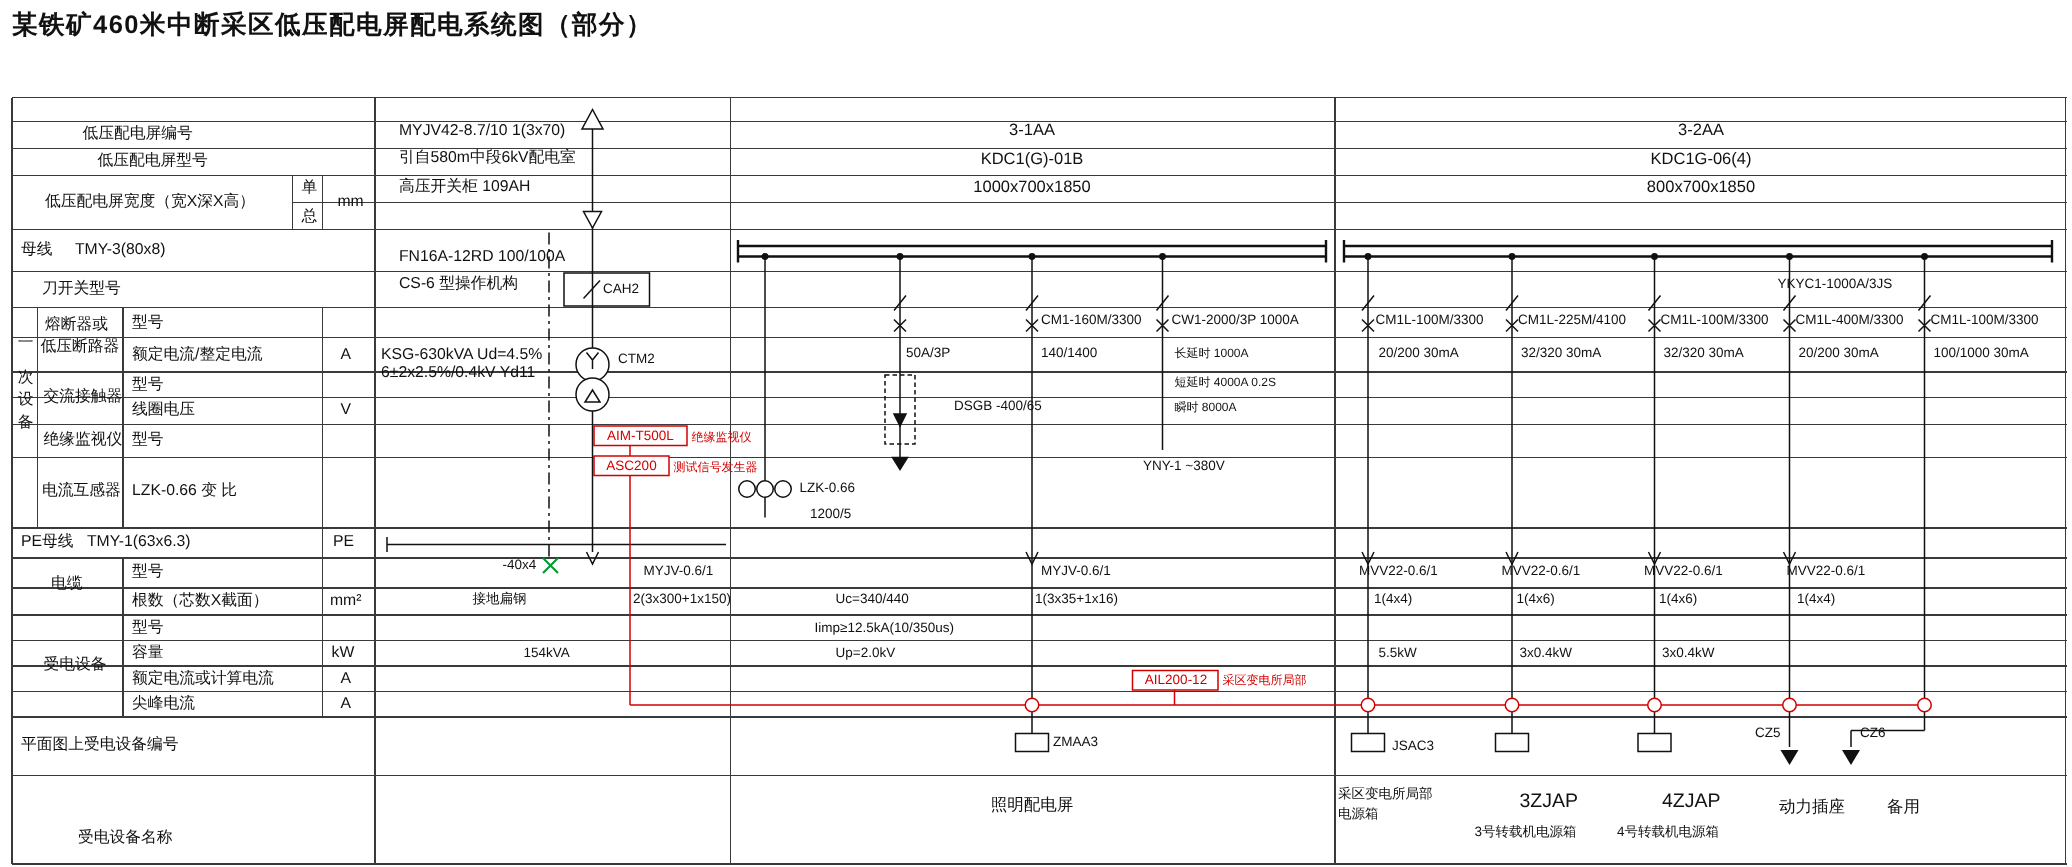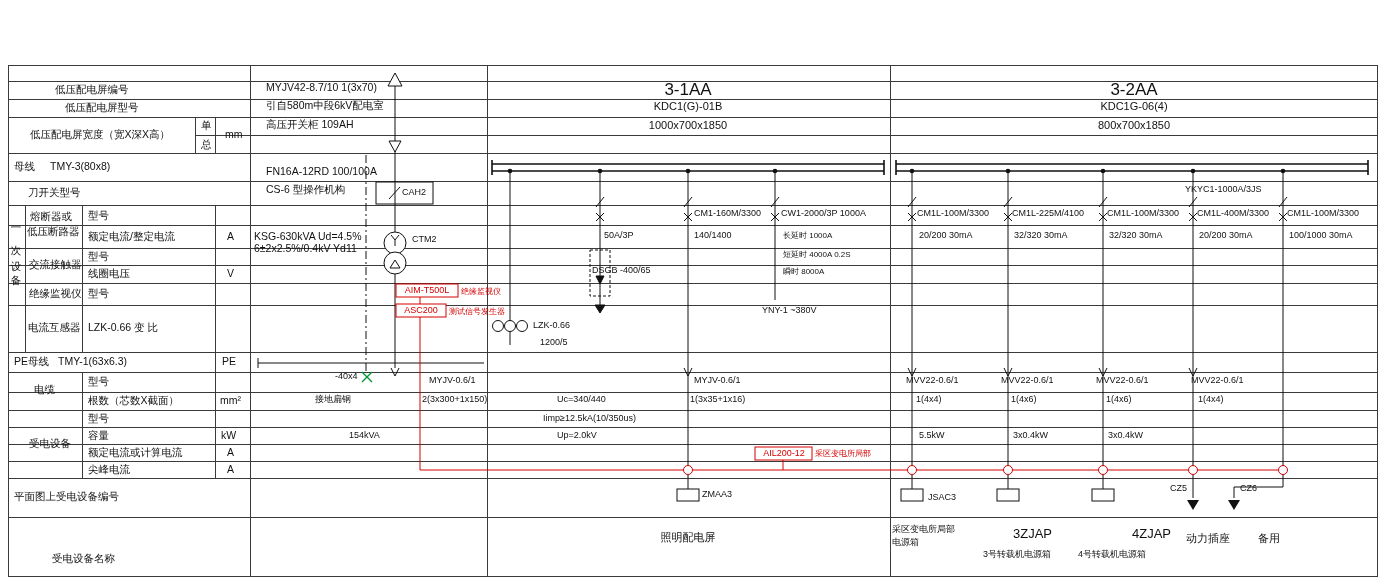--- a/index.html
+++ b/index.html
@@ -6,31 +6,32 @@
   html,body{background:#fff}
   body{width:1381px;height:578px;position:relative;overflow:hidden;
        font-family:"Liberation Sans","DejaVu Sans",sans-serif;color:#111}
   #cv{position:absolute;inset:0}
   svg{position:absolute;left:0;top:0}
   .t{position:absolute;white-space:nowrap;font-size:10.5px;line-height:1.1;color:#111}
   .c{transform:translateX(-50%)}
   .s{font-size:9px}
   .xs{font-size:8px}
   .m{font-size:11px}
-  .lg{font-size:17px}
+  .lg{font-size:11px}
   .xl{font-size:13px}
   .red{color:#d40000}
   .title{font-size:17px;font-weight:bold;letter-spacing:1px}
   .vert{writing-mode:vertical-lr;letter-spacing:15px}
 </style>
 </head>
 <body>
 
 <div id="cv">
 
+  <div class="t title" style="left:8px;top:8px">某铁矿460米中断采区低压配电屏配电系统图（部分）</div>
 
   <svg width="1381" height="578">
 
     <g stroke="#3a3a3a" stroke-width="1" fill="none" shape-rendering="crispEdges">
       <path d="M8 65H1378M8 81H1378M8 99H1378M8 117H1378M8 153H1378M8 181H1378M8 205H1378M8 225H1378M8 248H1378M8 265H1378M8 283H1378M8 305H1378M8 352H1378M8 372H1378M8 392H1378M8 410H1378M8 427H1378M8 444H1378M8 461H1378M8 478H1378M8 517H1378M8 576H1378M195 135H1378"></path>
       <path d="M8 65V576M250 65V576M487 65V576M890 65V576M1377 65V576M25 205V352M82 205V352M82 372V478M195 117V153M215 117V153M215 205V478"></path>
     </g>
 
     <g stroke="#111" stroke-width="1.6" fill="none">
       <path d="M492 164H884M492 171H884M492 160V175M884 160V175"></path>
@@ -178,21 +179,21 @@
   <div class="t xs red" style="left:461px;top:288px">绝缘监视仪</div>
   <div class="t s red c" style="left:421px;top:306px">ASC200</div>
   <div class="t xs red" style="left:449px;top:308px">测试信号发生器</div>
   <div class="t s red c" style="left:784px;top:449px">AIL200-12</div>
   <div class="t xs red" style="left:815px;top:450px">采区变电所局部</div>
 
   <div class="t lg c" style="left:688px;top:81px">3-1AA</div>
   <div class="t m c" style="left:688px;top:100px">KDC1(G)-01B</div>
   <div class="t m c" style="left:688px;top:119px">1000x700x1850</div>
   <div class="t s" style="left:604px;top:231px">50A/3P</div>
-  <div class="t s" style="left:592px;top:266px">DSGB -400/65</div>
+  <div class="t s" style="left:636px;top:266px">DSGB -400/65</div>
   <div class="t s" style="left:557px;top:395px">Uc=340/440</div>
   <div class="t s" style="left:543px;top:414px">Iimp≥12.5kA(10/350us)</div>
   <div class="t s" style="left:557px;top:431px">Up=2.0kV</div>
   <div class="t s" style="left:694px;top:209px">CM1-160M/3300</div>
   <div class="t s" style="left:694px;top:231px">140/1400</div>
   <div class="t s" style="left:694px;top:376px">MYJV-0.6/1</div>
   <div class="t s" style="left:690px;top:395px">1(3x35+1x16)</div>
   <div class="t s" style="left:702px;top:490px">ZMAA3</div>
   <div class="t m c" style="left:688px;top:531px">照明配电屏</div>
   <div class="t s" style="left:781px;top:209px">CW1-2000/3P  1000A</div>
@@ -235,18 +236,18 @@
   <div class="t s" style="left:1108px;top:431px">3x0.4kW</div>
 
   <div class="t s" style="left:928px;top:493px">JSAC3</div>
   <div class="t s" style="left:1170px;top:484px">CZ5</div>
   <div class="t s" style="left:1240px;top:484px">CZ6</div>
 
   <div class="t s" style="left:892px;top:525px">采区变电所局部</div>
   <div class="t s" style="left:892px;top:538px">电源箱</div>
   <div class="t xl" style="left:1013px;top:527px">3ZJAP</div>
   <div class="t s" style="left:983px;top:550px">3号转载机电源箱</div>
-  <div class="t xl" style="left:1132px;top:527px">4ZJAP</div>
+  <div class="t xl" style="left:1108px;top:527px">4ZJAP</div>
   <div class="t s" style="left:1078px;top:550px">4号转载机电源箱</div>
   <div class="t m" style="left:1186px;top:532px">动力插座</div>
   <div class="t m" style="left:1258px;top:532px">备用</div>
 
 </div>
 
 </body></html>

